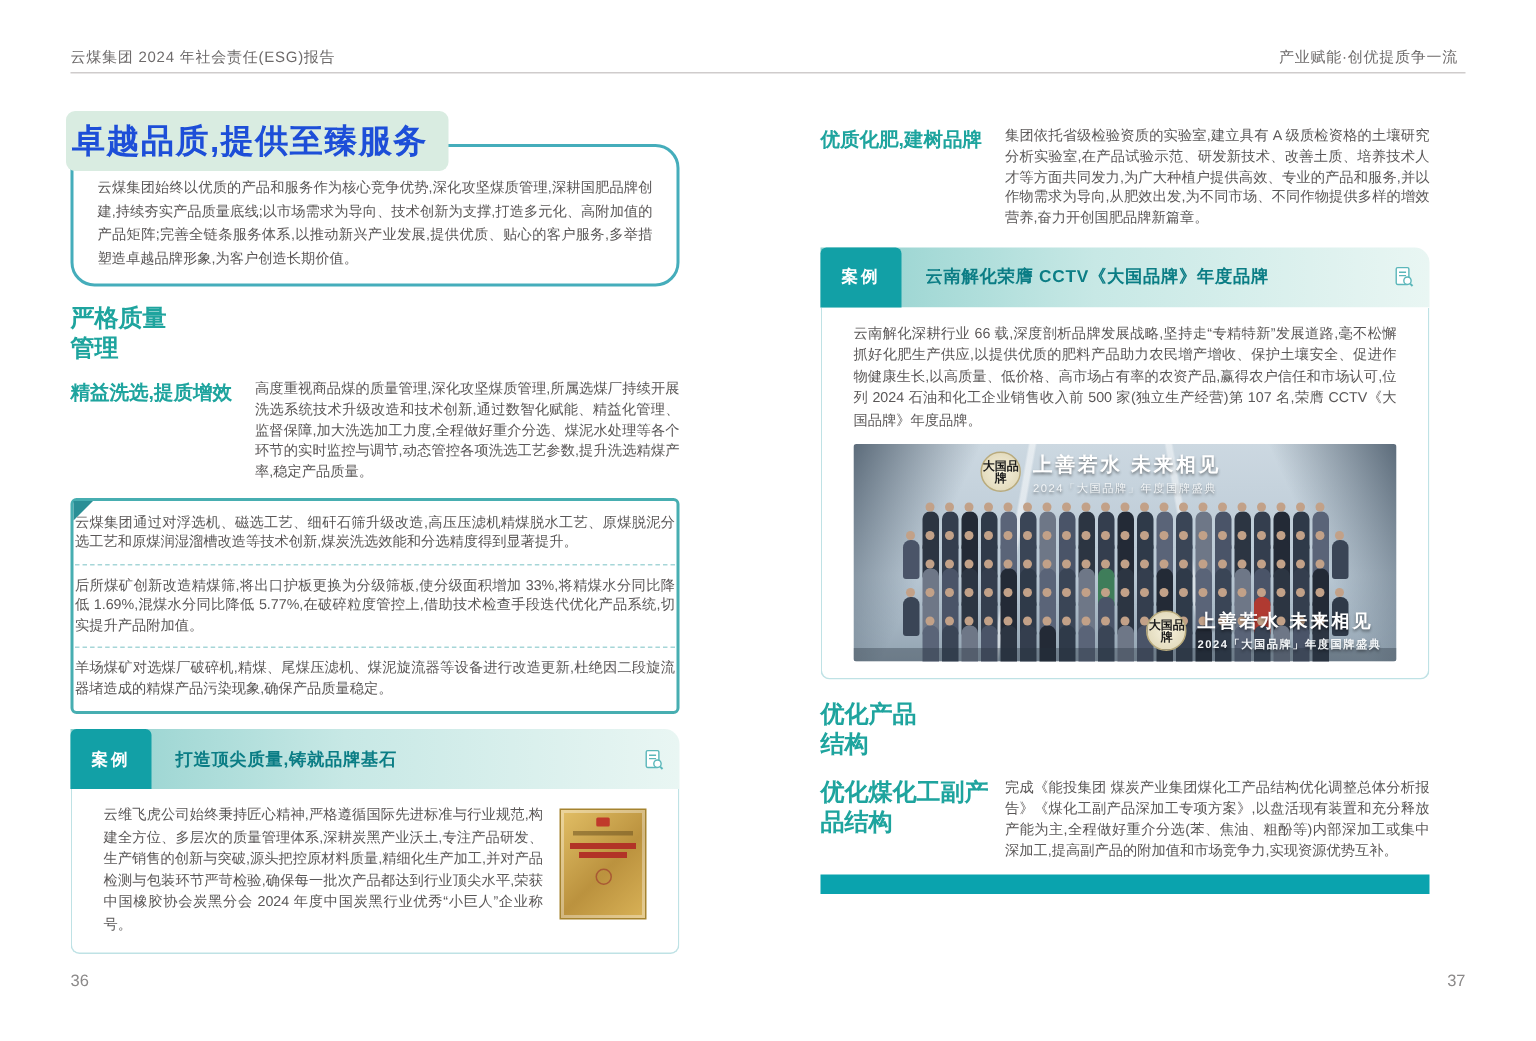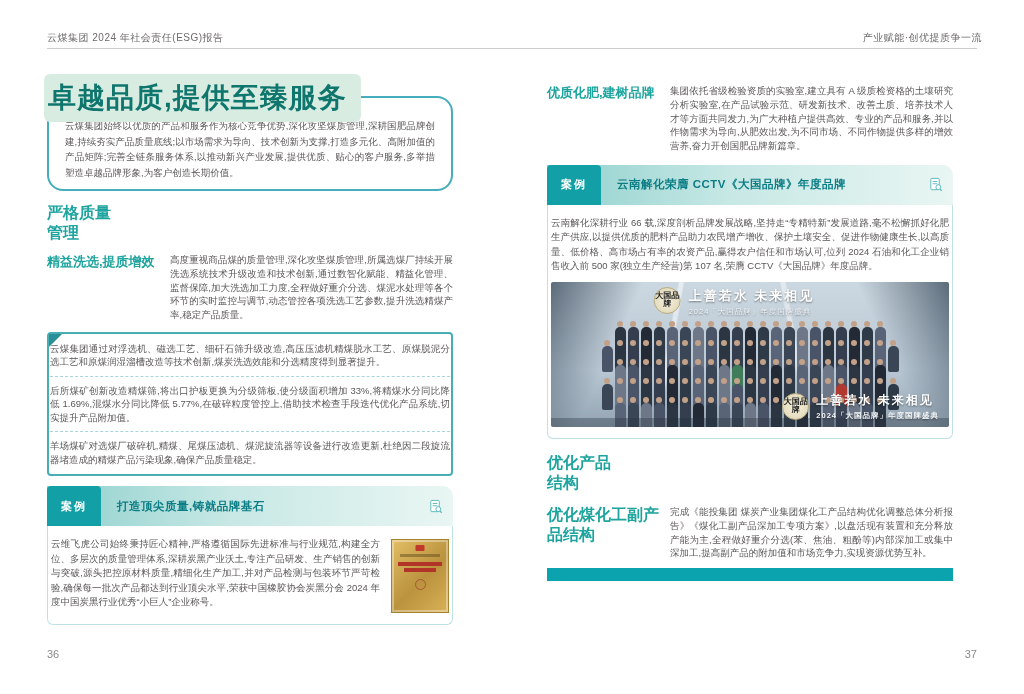--- a/index.html
+++ b/index.html
@@ -1,30 +1,30 @@
 <!DOCTYPE html>
 <html><head>
 <meta charset="utf-8">
 <style>
   * { margin:0; padding:0; box-sizing:border-box; }
   html,body { width:1024px; height:694px; background:#ffffff; overflow:hidden;
     font-family:"Liberation Sans","DejaVu Sans",sans-serif; }
   .hdr-txt { position:absolute; top:31px; font-size:10px; color:#6d6a6a; letter-spacing:.5px; }
   .hdr-left { left:47px; }
-  .hdr-right { right:42px; }
+  .hdr-right { right:52px; }
   .hdr-rule { position:absolute; left:47px; right:47px; top:48px; border-top:1px solid #cfcccc; }
 
   .page { position:absolute; top:60px; width:406px; }
   .page-l { left:47px; }
   .page-r { left:547px; }
 
   
   .intro-wrap { position:relative; margin-top:36px; }
   .page-title { position:absolute; top:-22px; left:-3px; z-index:2;
-    background:#d9ece1; color:#0f766e; font-size:28px; font-weight:bold;
+    background:#d9ece1; color:#1d4ed8; font-size:22px; font-weight:bold;
     letter-spacing:1px; padding:5px 14px 5px 4px; border-radius:6px; white-space:nowrap; }
   .intro-box { border:2px solid #45adbb; border-radius:16px; padding:20px 16px 9px 16px; }
   .intro-box p { font-size:9.5px; line-height:15.5px; color:#5a5757; text-align:justify; }
 
   
   .sec { display:flex; }
   .sec-head { width:123px; flex:none; color:#1ea49e; font-weight:bold; }
   .h-lg { font-size:16px; line-height:1.25; }
   .h-sm { font-size:13px; white-space:nowrap; }
   .w70 { display:block; max-width:70px; }
@@ -48,21 +48,21 @@
   .case-header { display:flex; align-items:stretch; height:40px;
     background:linear-gradient(90deg,#8fd0cd 0%,#c7e8e5 45%,#e9f6f3 100%);
     border-radius:0 10px 0 0; }
   .case-tab { background:#12a0a6; color:#fff; font-size:11px; font-weight:bold;
     width:54px; flex:none; display:flex; align-items:center; justify-content:center;
     border-radius:4px 4px 0 0; letter-spacing:2px; }
   .case-title { flex:1; display:flex; align-items:center; padding-left:16px;
     color:#0b7d85; font-size:11.5px; font-weight:bold; letter-spacing:.5px; }
   .case-ic { align-self:center; margin-right:10px; flex:none; }
   .case-body { border:1px solid #bfe2e5; border-top:none; border-radius:0 0 6px 6px;
-    padding:11px 3px; display:flex; gap:11px; background:#fff; }
+    padding:11px 21px; display:flex; gap:11px; background:#fff; }
   .case-text { flex:1; font-size:9.5px; line-height:14.5px; color:#5a5757; text-align:justify; }
   .case-col { display:block; }
 
   
   .cert { width:58px; height:74px; flex:none; margin-top:2px; position:relative;
     background:linear-gradient(135deg,#e2bf66 0%,#bb923e 55%,#d9b257 100%);
     border:1px solid #a5832f; box-shadow:inset 0 0 0 2px rgba(255,255,255,.35); }
   .cert::before { content:""; position:absolute; top:5px; left:50%; transform:translateX(-50%);
     width:9px; height:6px; background:#c0392b; border-radius:1px; }
   .cert-l { margin:14px auto 0; width:70%; height:2.5px; background:#6d5420; opacity:.55; }

